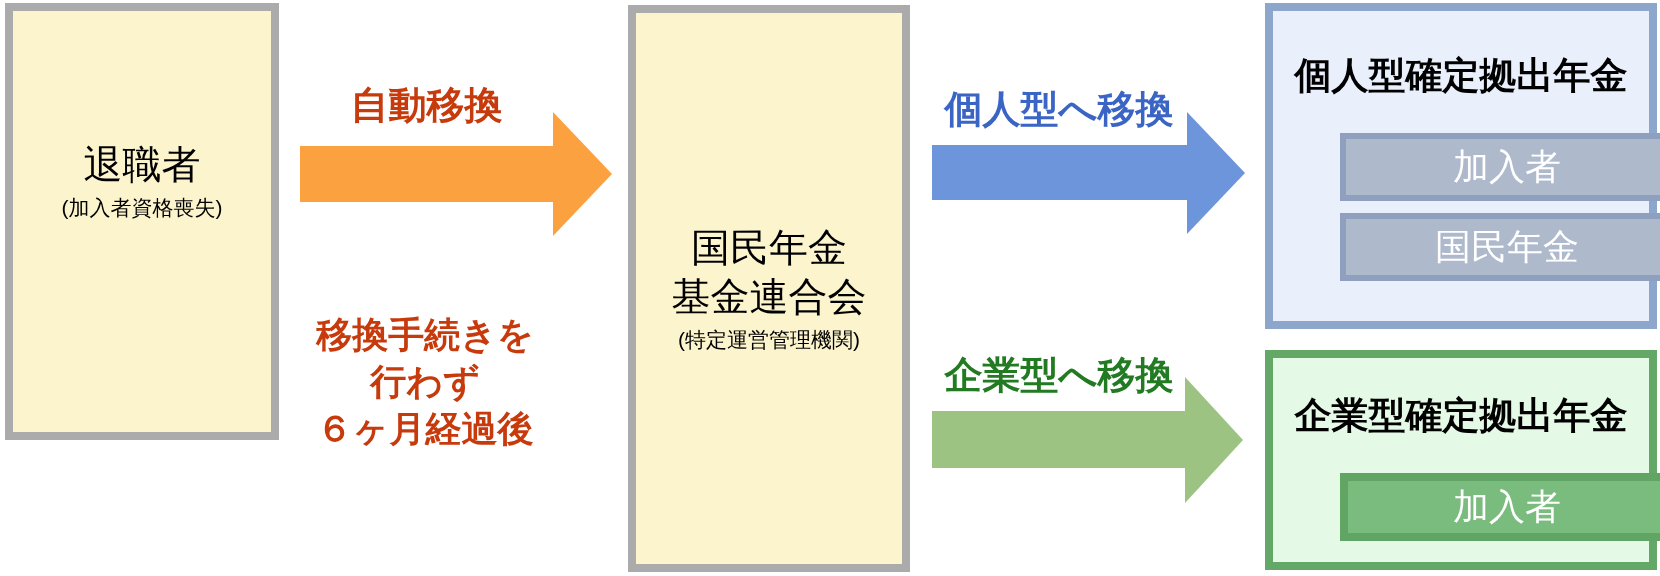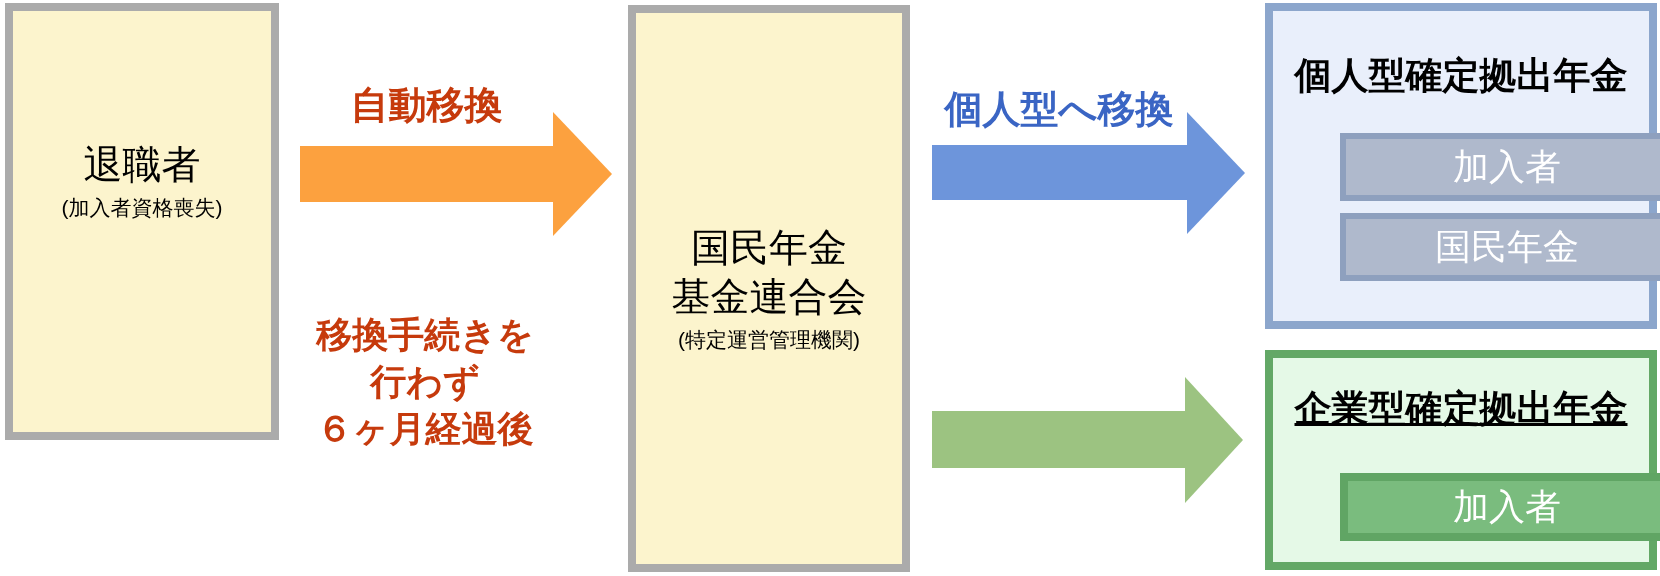--- a/index.html
+++ b/index.html
@@ -49,21 +49,21 @@
 
   
   .result-box{position:absolute;box-sizing:border-box;padding-left:24px;}
   .box-individual{left:1265px;top:3px;width:392px;height:326px;
     background:var(--blue-box-fill);border:8px solid var(--blue-box-border);}
   .box-corporate{left:1265px;top:350px;width:392px;height:220px;
     background:var(--green-box-fill);border:8px solid var(--green-box-border);}
   .result-title{position:absolute;left:0;right:0;text-align:center;
     font-size:37px;font-weight:700;color:#000;white-space:nowrap;}
   .box-individual .result-title{top:40px;}
-  .box-corporate .result-title{top:26px;text-decoration:underline;}
+  .box-corporate .result-title{top:33px;}
   .dc-item{position:absolute;box-sizing:border-box;left:23px;width:334px;
     display:flex;align-items:center;justify-content:center;
     color:#fff;font-size:36px;white-space:nowrap;margin-left:44px;}
   .blue-item{background:var(--blue-item-fill);border:6px solid var(--blue-item-border);height:68px;}
   .blue-item-1{top:122px;}
   .blue-item-2{top:202px;}
   .green-item{background:var(--green-item-fill);border:8px solid var(--green-item-border);height:68px;top:115px;}
 </style>
 </head>
 <body>
@@ -96,20 +96,21 @@
   <div class="arrow-label label-individual">個人型へ移換</div>
   <div class="arrow-body blue-body"></div>
   <div class="arrow-head blue-head"></div>
 
   <div class="result-box box-individual">
     <div class="result-title">個人型確定拠出年金</div>
     <div class="dc-item blue-item blue-item-1">加入者</div>
     <div class="dc-item blue-item blue-item-2">国民年金</div>
   </div>
 
+  <div class="arrow-label label-corporate">企業型へ移換</div>
   <div class="arrow-body green-body"></div>
   <div class="arrow-head green-head"></div>
 
   <div class="result-box box-corporate">
     <div class="result-title">企業型確定拠出年金</div>
     <div class="dc-item green-item">加入者</div>
   </div>
 
 </div>
 

